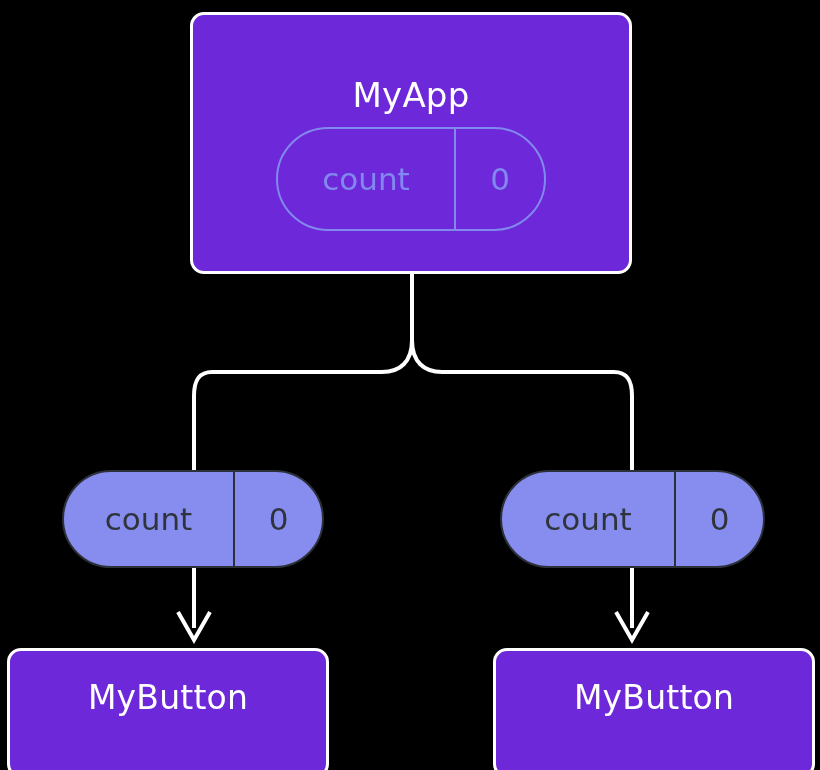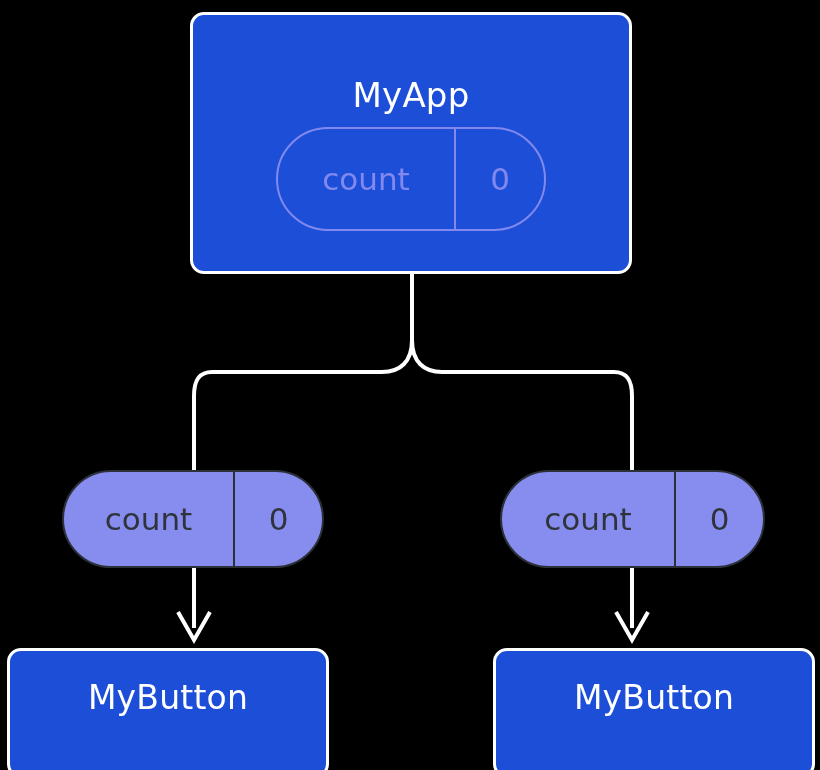--- a/index.html
+++ b/index.html
@@ -23,21 +23,21 @@
     position: absolute;
     top: 0;
     left: 0;
     width: 820px;
     height: 770px;
     overflow: visible;
   }
   .node-box {
     position: absolute;
     box-sizing: border-box;
-    background: #1d4ed8;
+    background: #6d28d9;
     border: 3px solid #ffffff;
     border-radius: 14px;
   }
   .node-label {
     position: absolute;
     left: 0;
     width: 100%;
     text-align: center;
     color: #ffffff;
     font-size: 34px;

